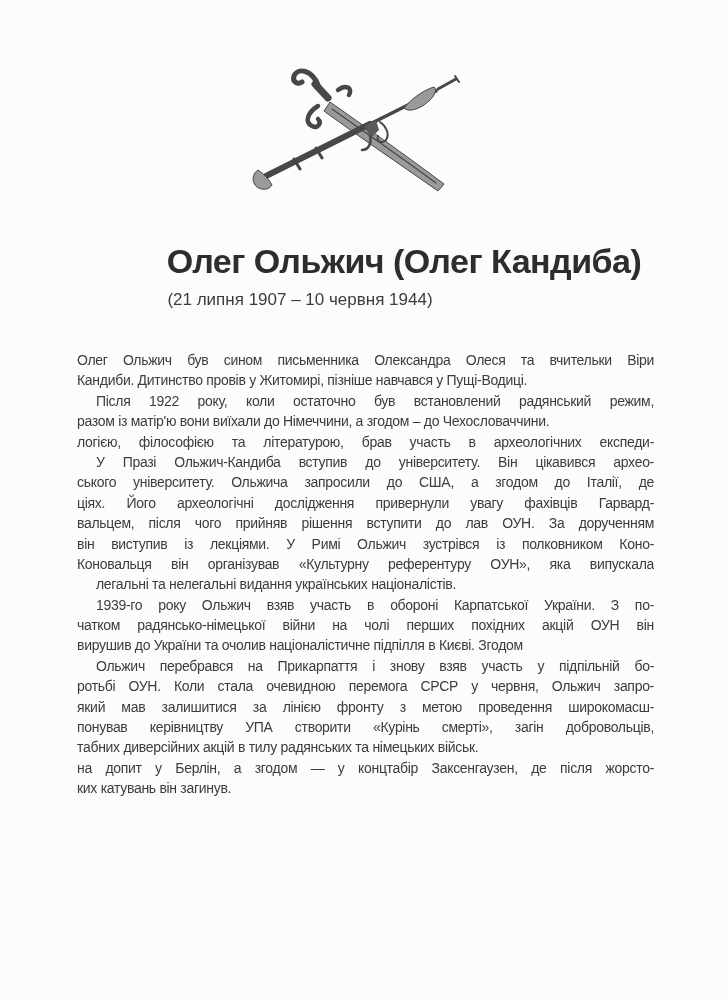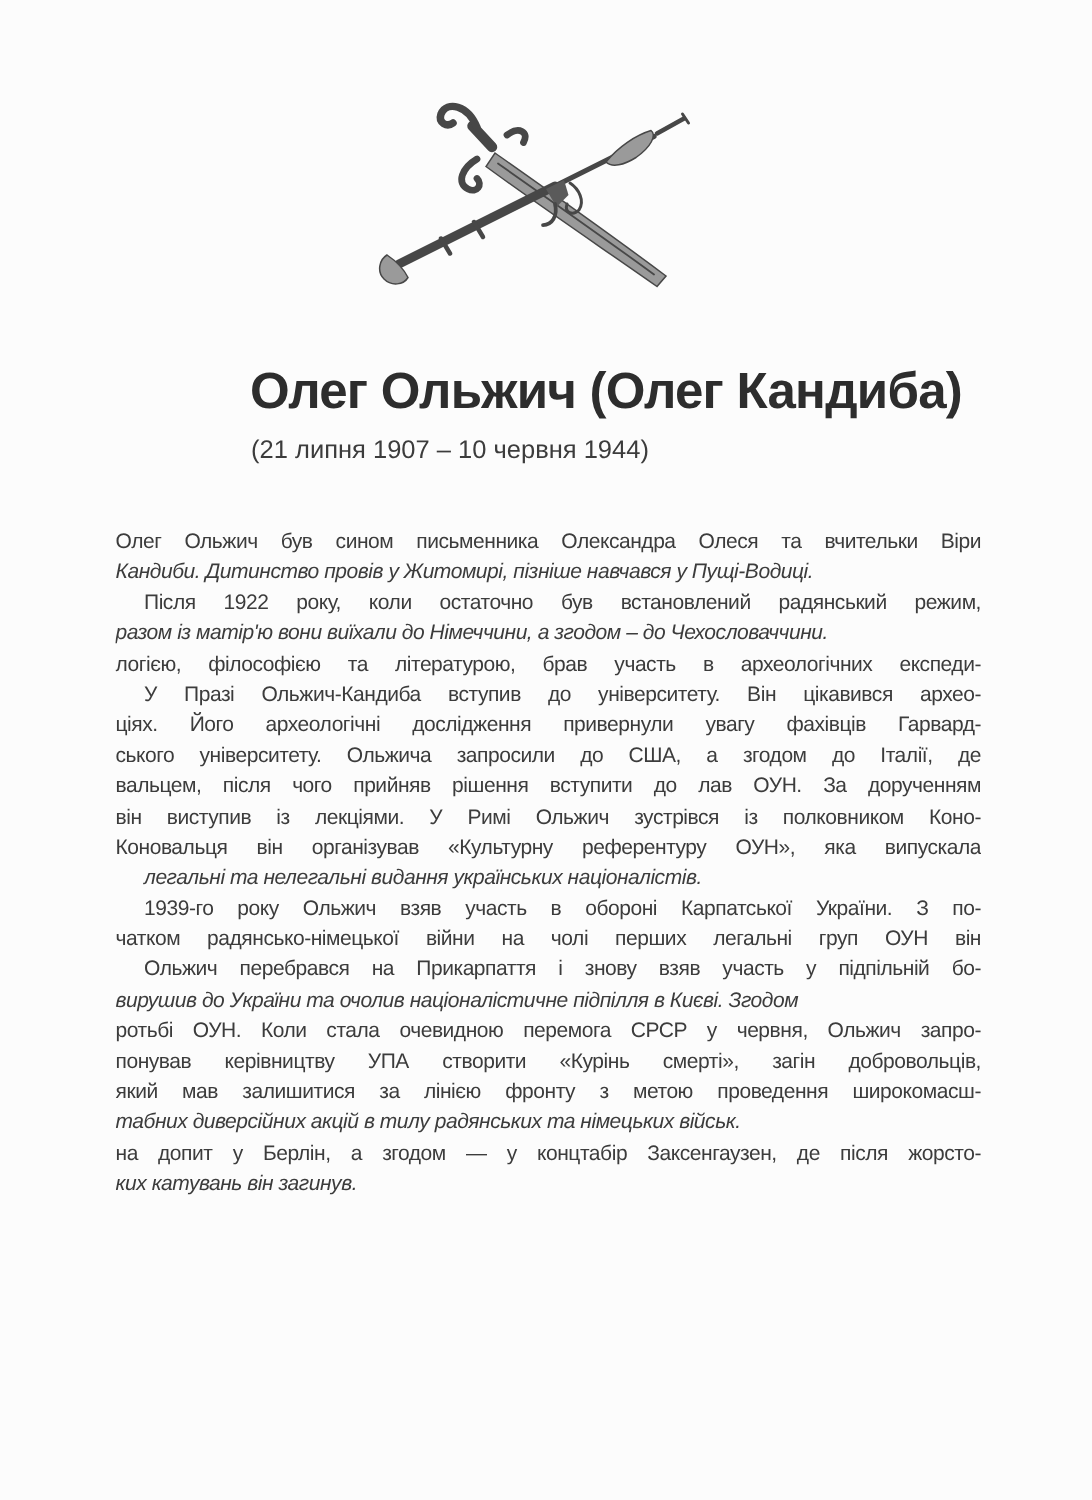--- a/index.html
+++ b/index.html
@@ -47,21 +47,21 @@
     letter-spacing: -0.3px;
     line-height: 20.4px;
     color: var(--body-color, #3c3c3c);
   }
   .line {
     text-align: justify;
     text-align-last: justify;
     height: 20.4px;
     overflow: hidden;
   }
-  .line.last { text-align-last: left; font-style: italic; }
+  .line.last { text-align-last: left; }
   .line.indent { text-indent: 19px; }
   svg .ink { stroke: #474747; fill: none; stroke-linecap: round; }
   svg .fill { fill: #5a5a5a; stroke: none; }
   svg .steel { fill: #9a9a9a; stroke: #474747; stroke-width: 1; }
 </style>
 </head>
 <body>
 
 <div class="page">
 
@@ -101,31 +101,31 @@
 
   <div class="dates">(21 липня 1907 – 10 червня 1944)</div>
 
   <div class="body-text">
       <div class="line">Олег Ольжич був сином письменника Олександра Олеся та вчительки Віри</div>
       <div class="line last">Кандиби. Дитинство провів у Житомирі, пізніше навчався у Пущі-Водиці.</div>
       <div class="line indent">Після 1922 року, коли остаточно був встановлений радянський режим,</div>
       <div class="line last">разом із матір'ю вони виїхали до Німеччини, а згодом – до Чехословаччини.</div>
       <div class="line">логією, філософією та літературою, брав участь в археологічних експеди-</div>
       <div class="line indent">У Празі Ольжич-Кандиба вступив до університету. Він цікавився архео-</div>
+      <div class="line">ського університету. Ольжича запросили до США, а згодом до Італії, де</div>
       <div class="line">ціях. Його археологічні дослідження привернули увагу фахівців Гарвард-</div>
-      <div class="line">ського університету. Ольжича запросили до США, а згодом до Італії, де</div>
       <div class="line">вальцем, після чого прийняв рішення вступити до лав ОУН. За дорученням</div>
       <div class="line">він виступив із лекціями. У Римі Ольжич зустрівся із полковником Коно-</div>
       <div class="line">Коновальця він організував «Культурну референтуру ОУН», яка випускала</div>
       <div class="line last indent">легальні та нелегальні видання українських націоналістів.</div>
       <div class="line indent">1939-го року Ольжич взяв участь в обороні Карпатської України. З по-</div>
-      <div class="line">чатком радянсько-німецької війни на чолі перших легальні груп ОУН він</div>
+      <div class="line">чатком радянсько-німецької війни на чолі перших похідних акцій ОУН він</div>
+      <div class="line last">вирушив до України та очолив націоналістичне підпілля в Києві. Згодом</div>
       <div class="line indent">Ольжич перебрався на Прикарпаття і знову взяв участь у підпільній бо-</div>
-      <div class="line last">вирушив до України та очолив націоналістичне підпілля в Києві. Згодом</div>
       <div class="line">ротьбі ОУН. Коли стала очевидною перемога СРСР у червня, Ольжич запро-</div>
+      <div class="line">який мав залишитися за лінією фронту з метою проведення широкомасш-</div>
       <div class="line">понував керівництву УПА створити «Курінь смерті», загін добровольців,</div>
-      <div class="line">який мав залишитися за лінією фронту з метою проведення широкомасш-</div>
       <div class="line last">табних диверсійних акцій в тилу радянських та німецьких військ.</div>
       <div class="line">на допит у Берлін, а згодом — у концтабір Заксенгаузен, де після жорсто-</div>
       <div class="line last">ких катувань він загинув.</div>
     </div>
 
 </div>
 
 </body></html>

